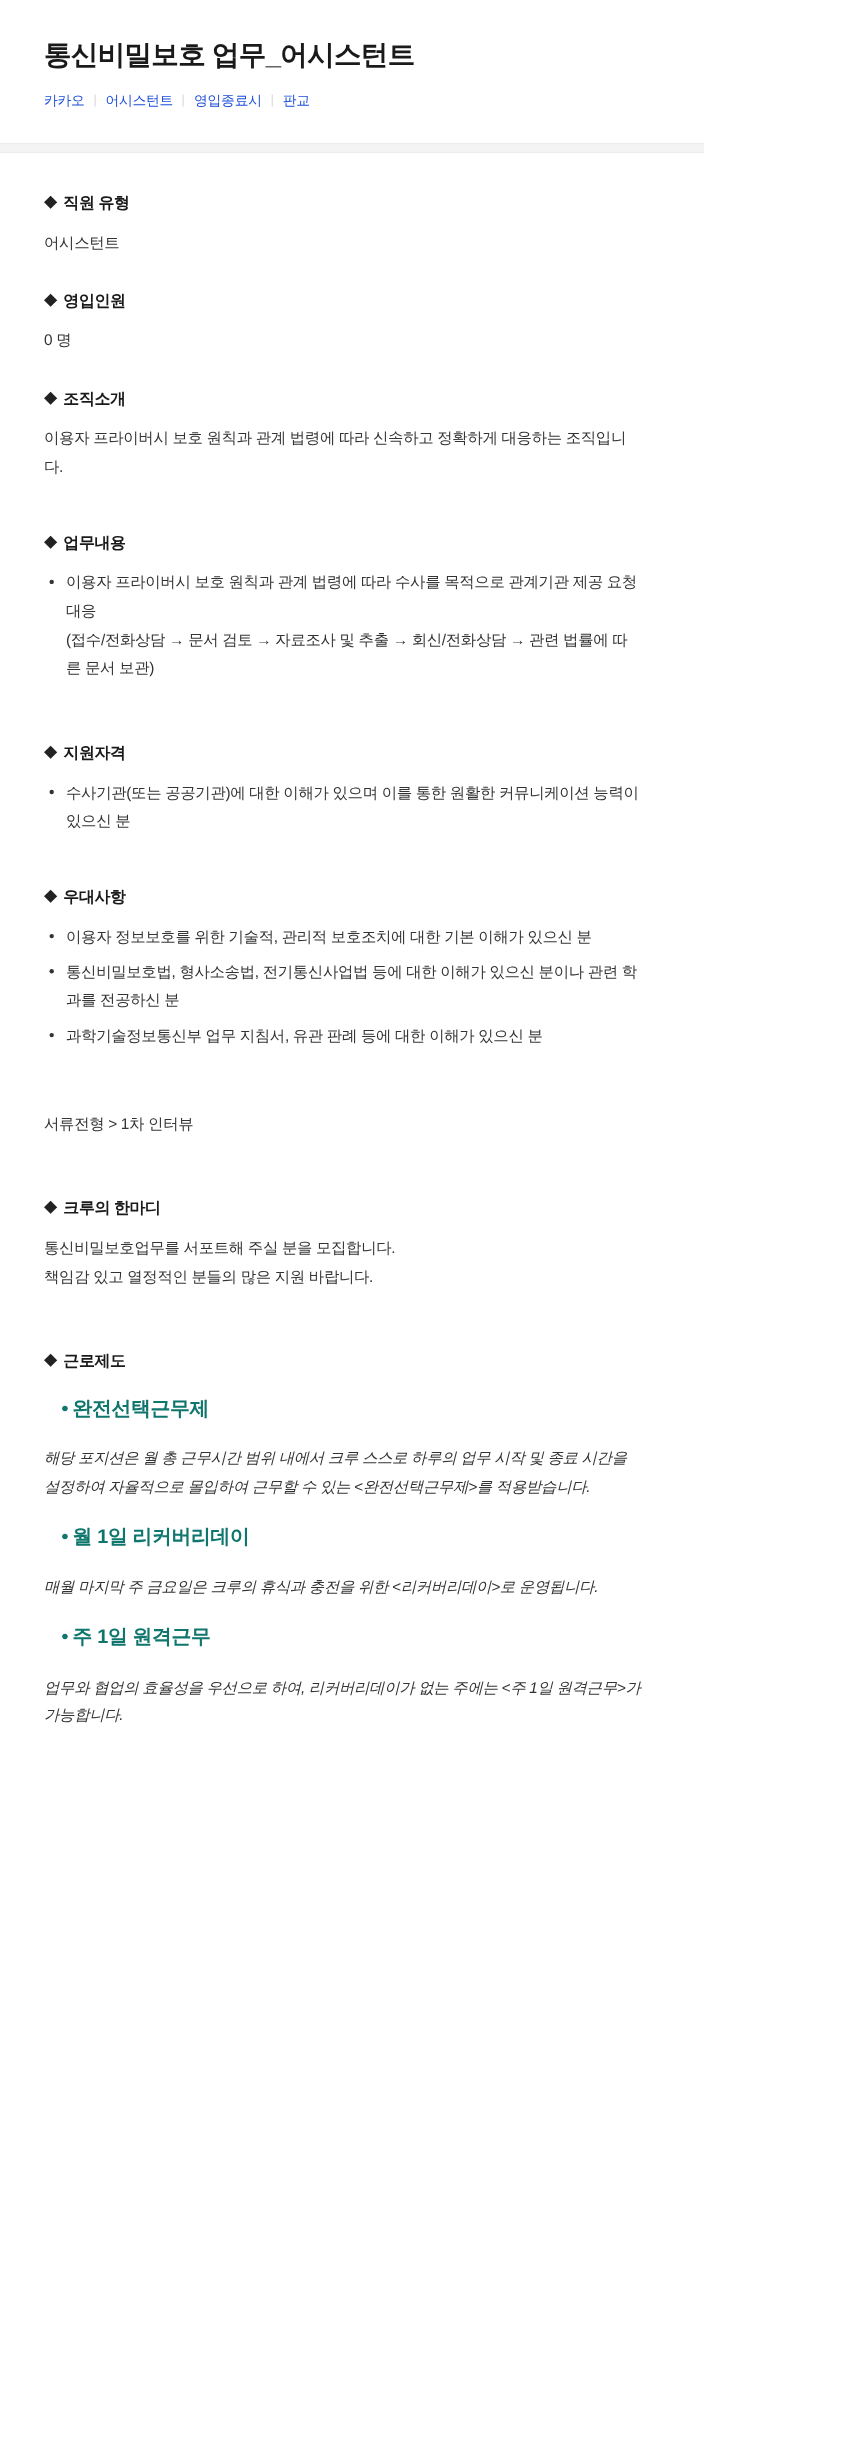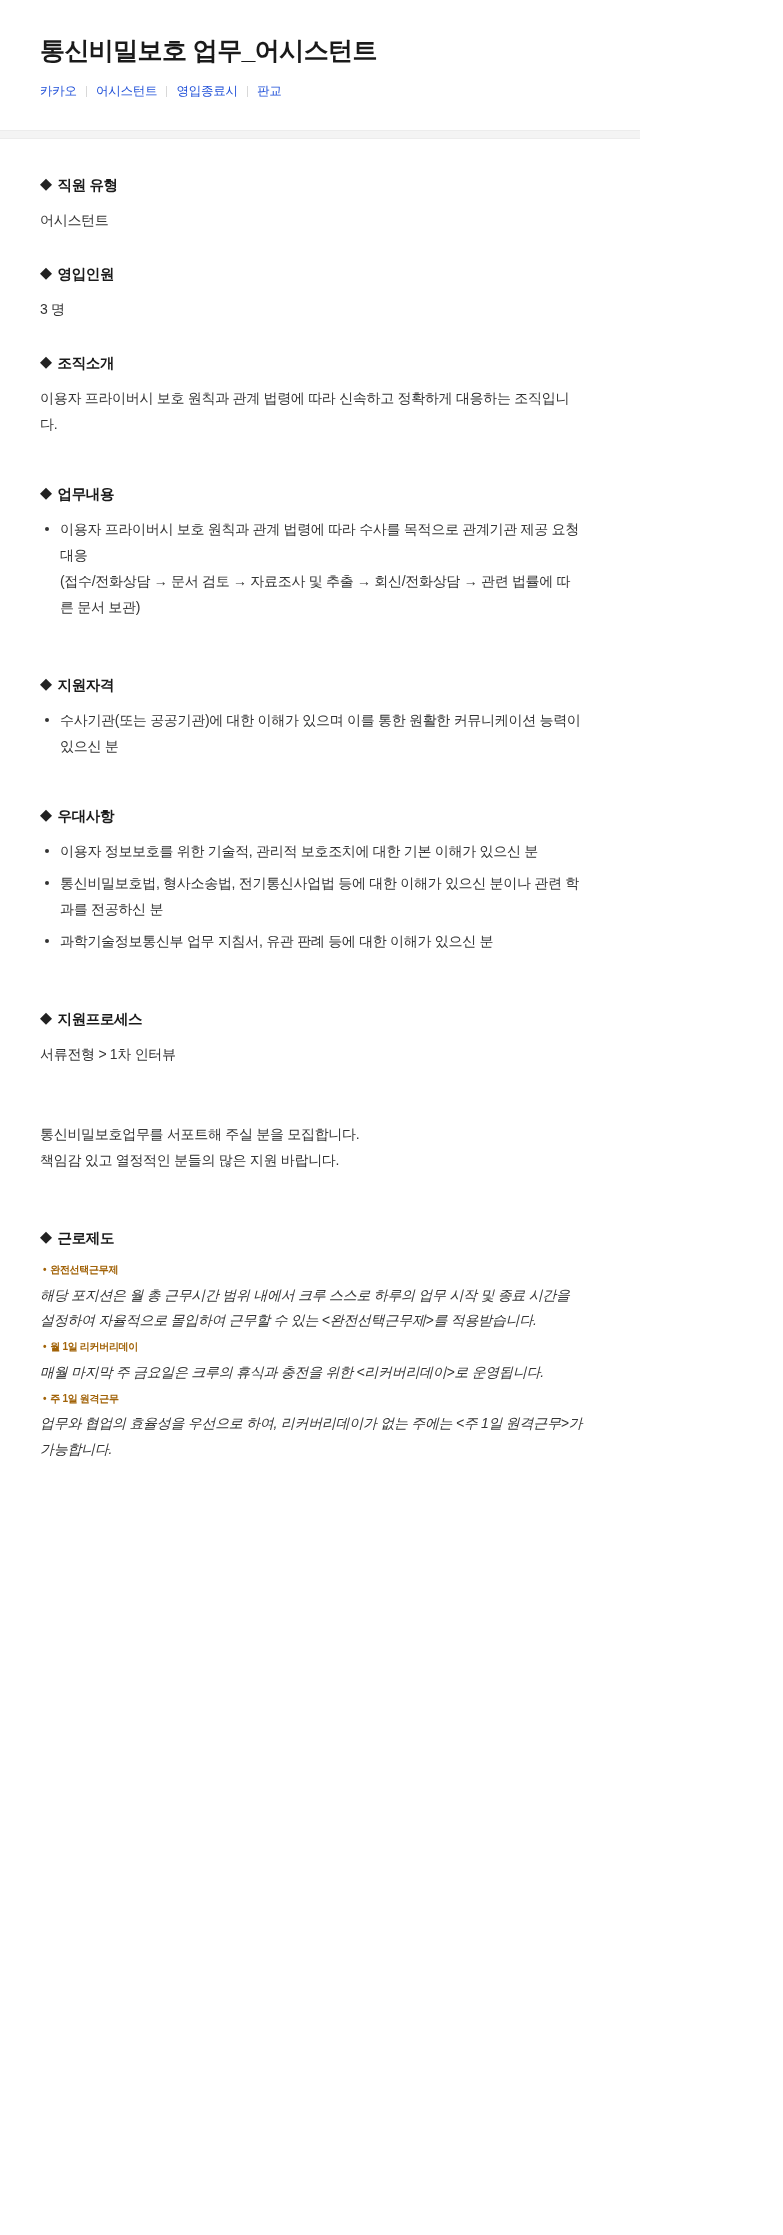--- a/index.html
+++ b/index.html
@@ -114,26 +114,26 @@
     width: 4px;
     height: 4px;
     border-radius: 50%;
     background: #333333;
   }
   ul.bullets > li .sub {
     display: block;
   }
 
   .small-bullet-line {
-    font-size: 10px;
-    color: #a16207;
+    font-size: 18px;
+    color: #0f766e;
     line-height: 1.85;
     letter-spacing: -0.3px;
     font-weight: bold;
-    margin: 3px;
+    margin: 16px;
   }
   .small-bullet-line .dot {
     margin-right: 4px;
   }
   .desc-line {
     font-size: 14px;
     color: #333333;
     line-height: 1.85;
     letter-spacing: -0.3px;
     margin: 0 0 10px 0;
@@ -168,21 +168,21 @@
       <div class="sec-head">
         <span class="diamond">◆</span><span>직원 유형</span>
       </div>
       <p class="plain">어시스턴트</p>
     </div>
 
     <div class="section">
       <div class="sec-head">
         <span class="diamond">◆</span><span>영입인원</span>
       </div>
-      <p class="plain">3 명</p>
+      <p class="plain">0 명</p>
     </div>
 
     <div class="section gap-lg">
       <div class="sec-head">
         <span class="diamond">◆</span><span>조직소개</span>
       </div>
       <p class="plain">이용자 프라이버시 보호 원칙과 관계 법령에 따라 신속하고 정확하게 대응하는 조직입니다.</p>
     </div>
 
     <div class="section gap-xl">
@@ -211,27 +211,27 @@
         <span class="diamond">◆</span><span>우대사항</span>
       </div>
       <ul class="bullets">
         <li>이용자 정보보호를 위한 기술적, 관리적 보호조치에 대한 기본 이해가 있으신 분</li>
         <li>통신비밀보호법, 형사소송법, 전기통신사업법 등에 대한 이해가 있으신 분이나 관련 학과를 전공하신 분</li>
         <li>과학기술정보통신부 업무 지침서, 유관 판례 등에 대한 이해가 있으신 분</li>
       </ul>
     </div>
 
     <div class="section gap-xl">
-      <div class="sec-head">
-        <span class="diamond">◆</span><span>지원프로세스</span>
-      </div>
       <p class="plain">서류전형 &gt; 1차 인터뷰</p>
     </div>
 
     <div class="section gap-xl">
+      <div class="sec-head">
+        <span class="diamond">◆</span><span>크루의 한마디</span>
+      </div>
       <p class="plain">통신비밀보호업무를 서포트해 주실 분을 모집합니다.</p>
       <p class="plain">책임감 있고 열정적인 분들의 많은 지원 바랍니다.</p>
     </div>
 
     <div class="section">
       <div class="sec-head">
         <span class="diamond">◆</span><span>근로제도</span>
       </div>
 
       <div class="work-block">

